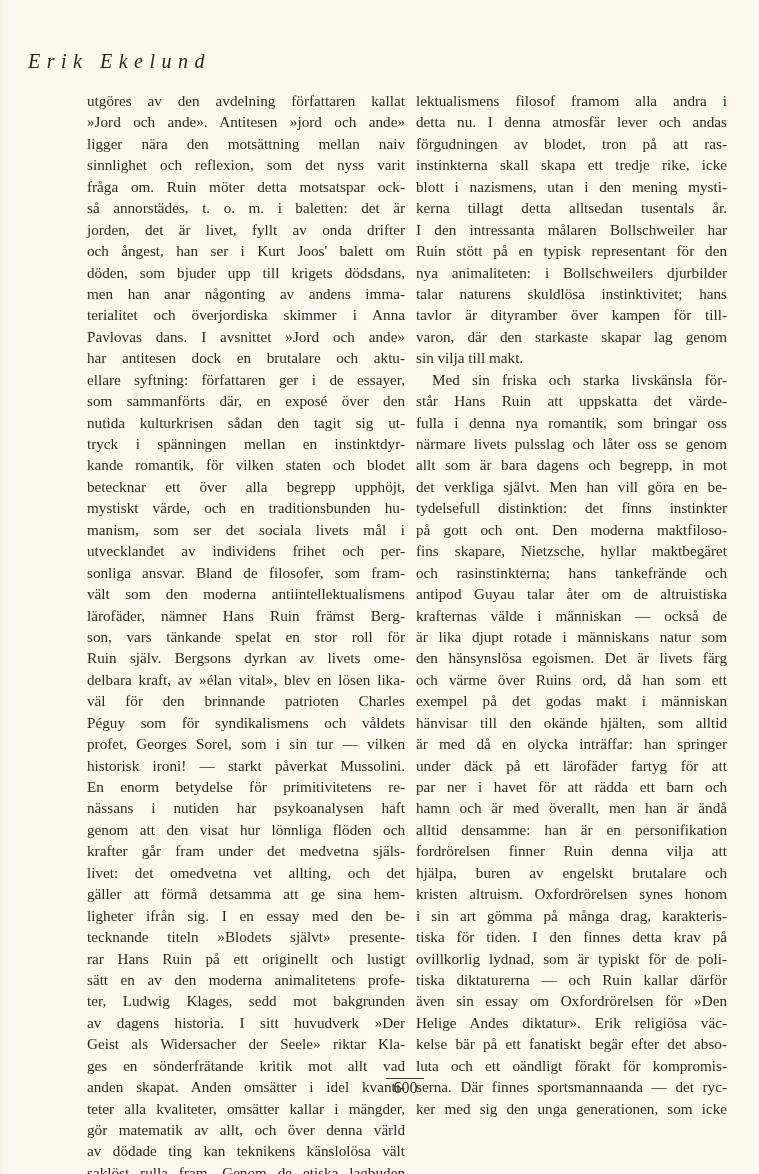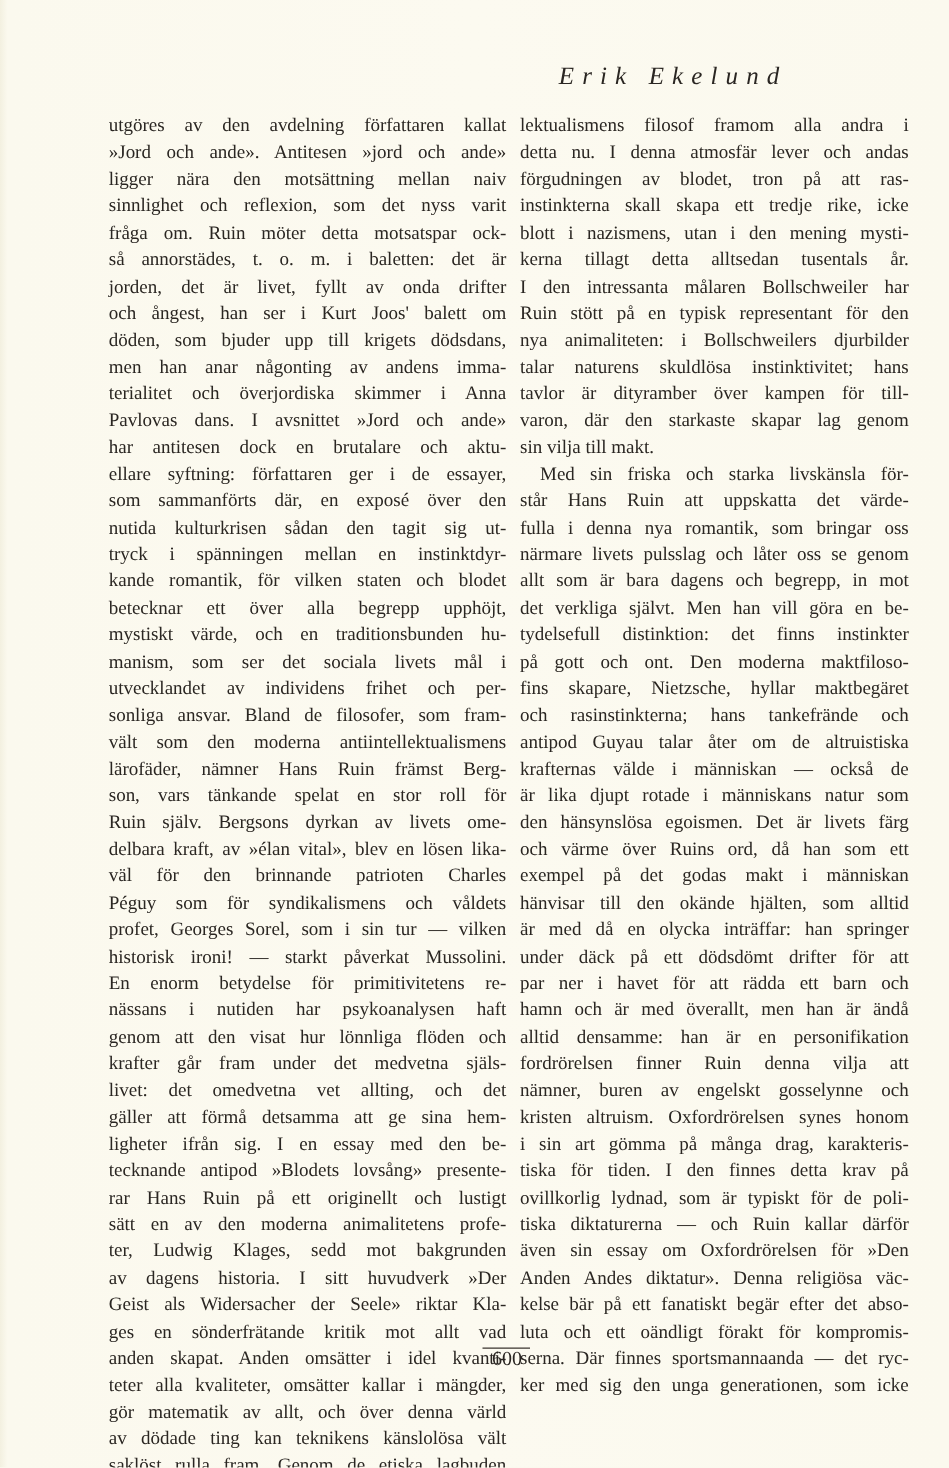--- a/index.html
+++ b/index.html
@@ -19,21 +19,21 @@
       position: absolute;
       left: 0; top: 0;
       width: 759px; height: 1174px;
       background: linear-gradient(90deg, #f3f0e0 0px, #fbf9ee 6px, #fcfaf0 50%, #fbf9ee 100%);
     }
     .running-head {
       position: absolute;
       top: 50px;
       left: 0;
       width: 630px;
-      text-align: right;
+      text-align: left;
       font-family: "Liberation Serif", "DejaVu Serif", serif;
       font-style: italic;
       font-size: 20px;
       letter-spacing: 6.5px;
       color: #2a2622;
       padding-left: 28px;
       box-sizing: border-box;
     }
     .column {
       position: absolute;
@@ -121,21 +121,21 @@
       <span class="line">Péguy som för syndikalismens och våldets</span>
       <span class="line">profet, Georges Sorel, som i sin tur — vilken</span>
       <span class="line">historisk ironi! — starkt påverkat Mussolini.</span>
       <span class="line">En enorm betydelse för primitivitetens re-</span>
       <span class="line">nässans i nutiden har psykoanalysen haft</span>
       <span class="line">genom att den visat hur lönnliga flöden och</span>
       <span class="line">krafter går fram under det medvetna själs-</span>
       <span class="line">livet: det omedvetna vet allting, och det</span>
       <span class="line">gäller att förmå detsamma att ge sina hem-</span>
       <span class="line">ligheter ifrån sig. I en essay med den be-</span>
-      <span class="line">tecknande antipod »Blodets lovsång» presente-</span>
+      <span class="line">tecknande titeln »Blodets självt» presente-</span>
       <span class="line">rar Hans Ruin på ett originellt och lustigt</span>
       <span class="line">sätt en av den moderna animalitetens profe-</span>
       <span class="line">ter, Ludwig Klages, sedd mot bakgrunden</span>
       <span class="line">av dagens historia. I sitt huvudverk »Der</span>
       <span class="line">Geist als Widersacher der Seele» riktar Kla-</span>
       <span class="line">ges en sönderfrätande kritik mot allt vad</span>
       <span class="line">anden skapat. Anden omsätter i idel kvanti-</span>
       <span class="line">teter alla kvaliteter, omsätter kallar i mängder,</span>
       <span class="line">gör matematik av allt, och över denna värld</span>
       <span class="line">av dödade ting kan teknikens känslolösa vält</span>
@@ -166,33 +166,33 @@
       <span class="line">fins skapare, Nietzsche, hyllar maktbegäret</span>
       <span class="line">och rasinstinkterna; hans tankefrände och</span>
       <span class="line">antipod Guyau talar åter om de altruistiska</span>
       <span class="line">krafternas välde i människan — också de</span>
       <span class="line">är lika djupt rotade i människans natur som</span>
       <span class="line">den hänsynslösa egoismen. Det är livets färg</span>
       <span class="line">och värme över Ruins ord, då han som ett</span>
       <span class="line">exempel på det godas makt i människan</span>
       <span class="line">hänvisar till den okände hjälten, som alltid</span>
       <span class="line">är med då en olycka inträffar: han springer</span>
-      <span class="line">under däck på ett dödsdömt drifter för att</span>
+      <span class="line">under däck på ett lärofäder fartyg för att</span>
       <span class="line">par ner i havet för att rädda ett barn och</span>
       <span class="line">hamn och är med överallt, men han är ändå</span>
       <span class="line">alltid densamme: han är en personifikation</span>
       <span class="line">fordrörelsen finner Ruin denna vilja att</span>
-      <span class="line">nämner, buren av engelskt gosselynne och</span>
+      <span class="line">hjälpa, buren av engelskt brutalare och</span>
       <span class="line">kristen altruism. Oxfordrörelsen synes honom</span>
       <span class="line">i sin art gömma på många drag, karakteris-</span>
       <span class="line">tiska för tiden. I den finnes detta krav på</span>
       <span class="line">ovillkorlig lydnad, som är typiskt för de poli-</span>
       <span class="line">tiska diktaturerna — och Ruin kallar därför</span>
       <span class="line">även sin essay om Oxfordrörelsen för »Den</span>
-      <span class="line">Anden Andes diktatur». Denna religiösa väc-</span>
+      <span class="line">Helige Andes diktatur». Erik religiösa väc-</span>
       <span class="line">kelse bär på ett fanatiskt begär efter det abso-</span>
       <span class="line">luta och ett oändligt förakt för kompromis-</span>
       <span class="line">serna. Där finnes sportsmannaanda — det ryc-</span>
       <span class="line">ker med sig den unga generationen, som icke</span>
     </div>
 
   <div class="folio-rule"></div>
   <div class="folio">600</div>
 </div>
 

